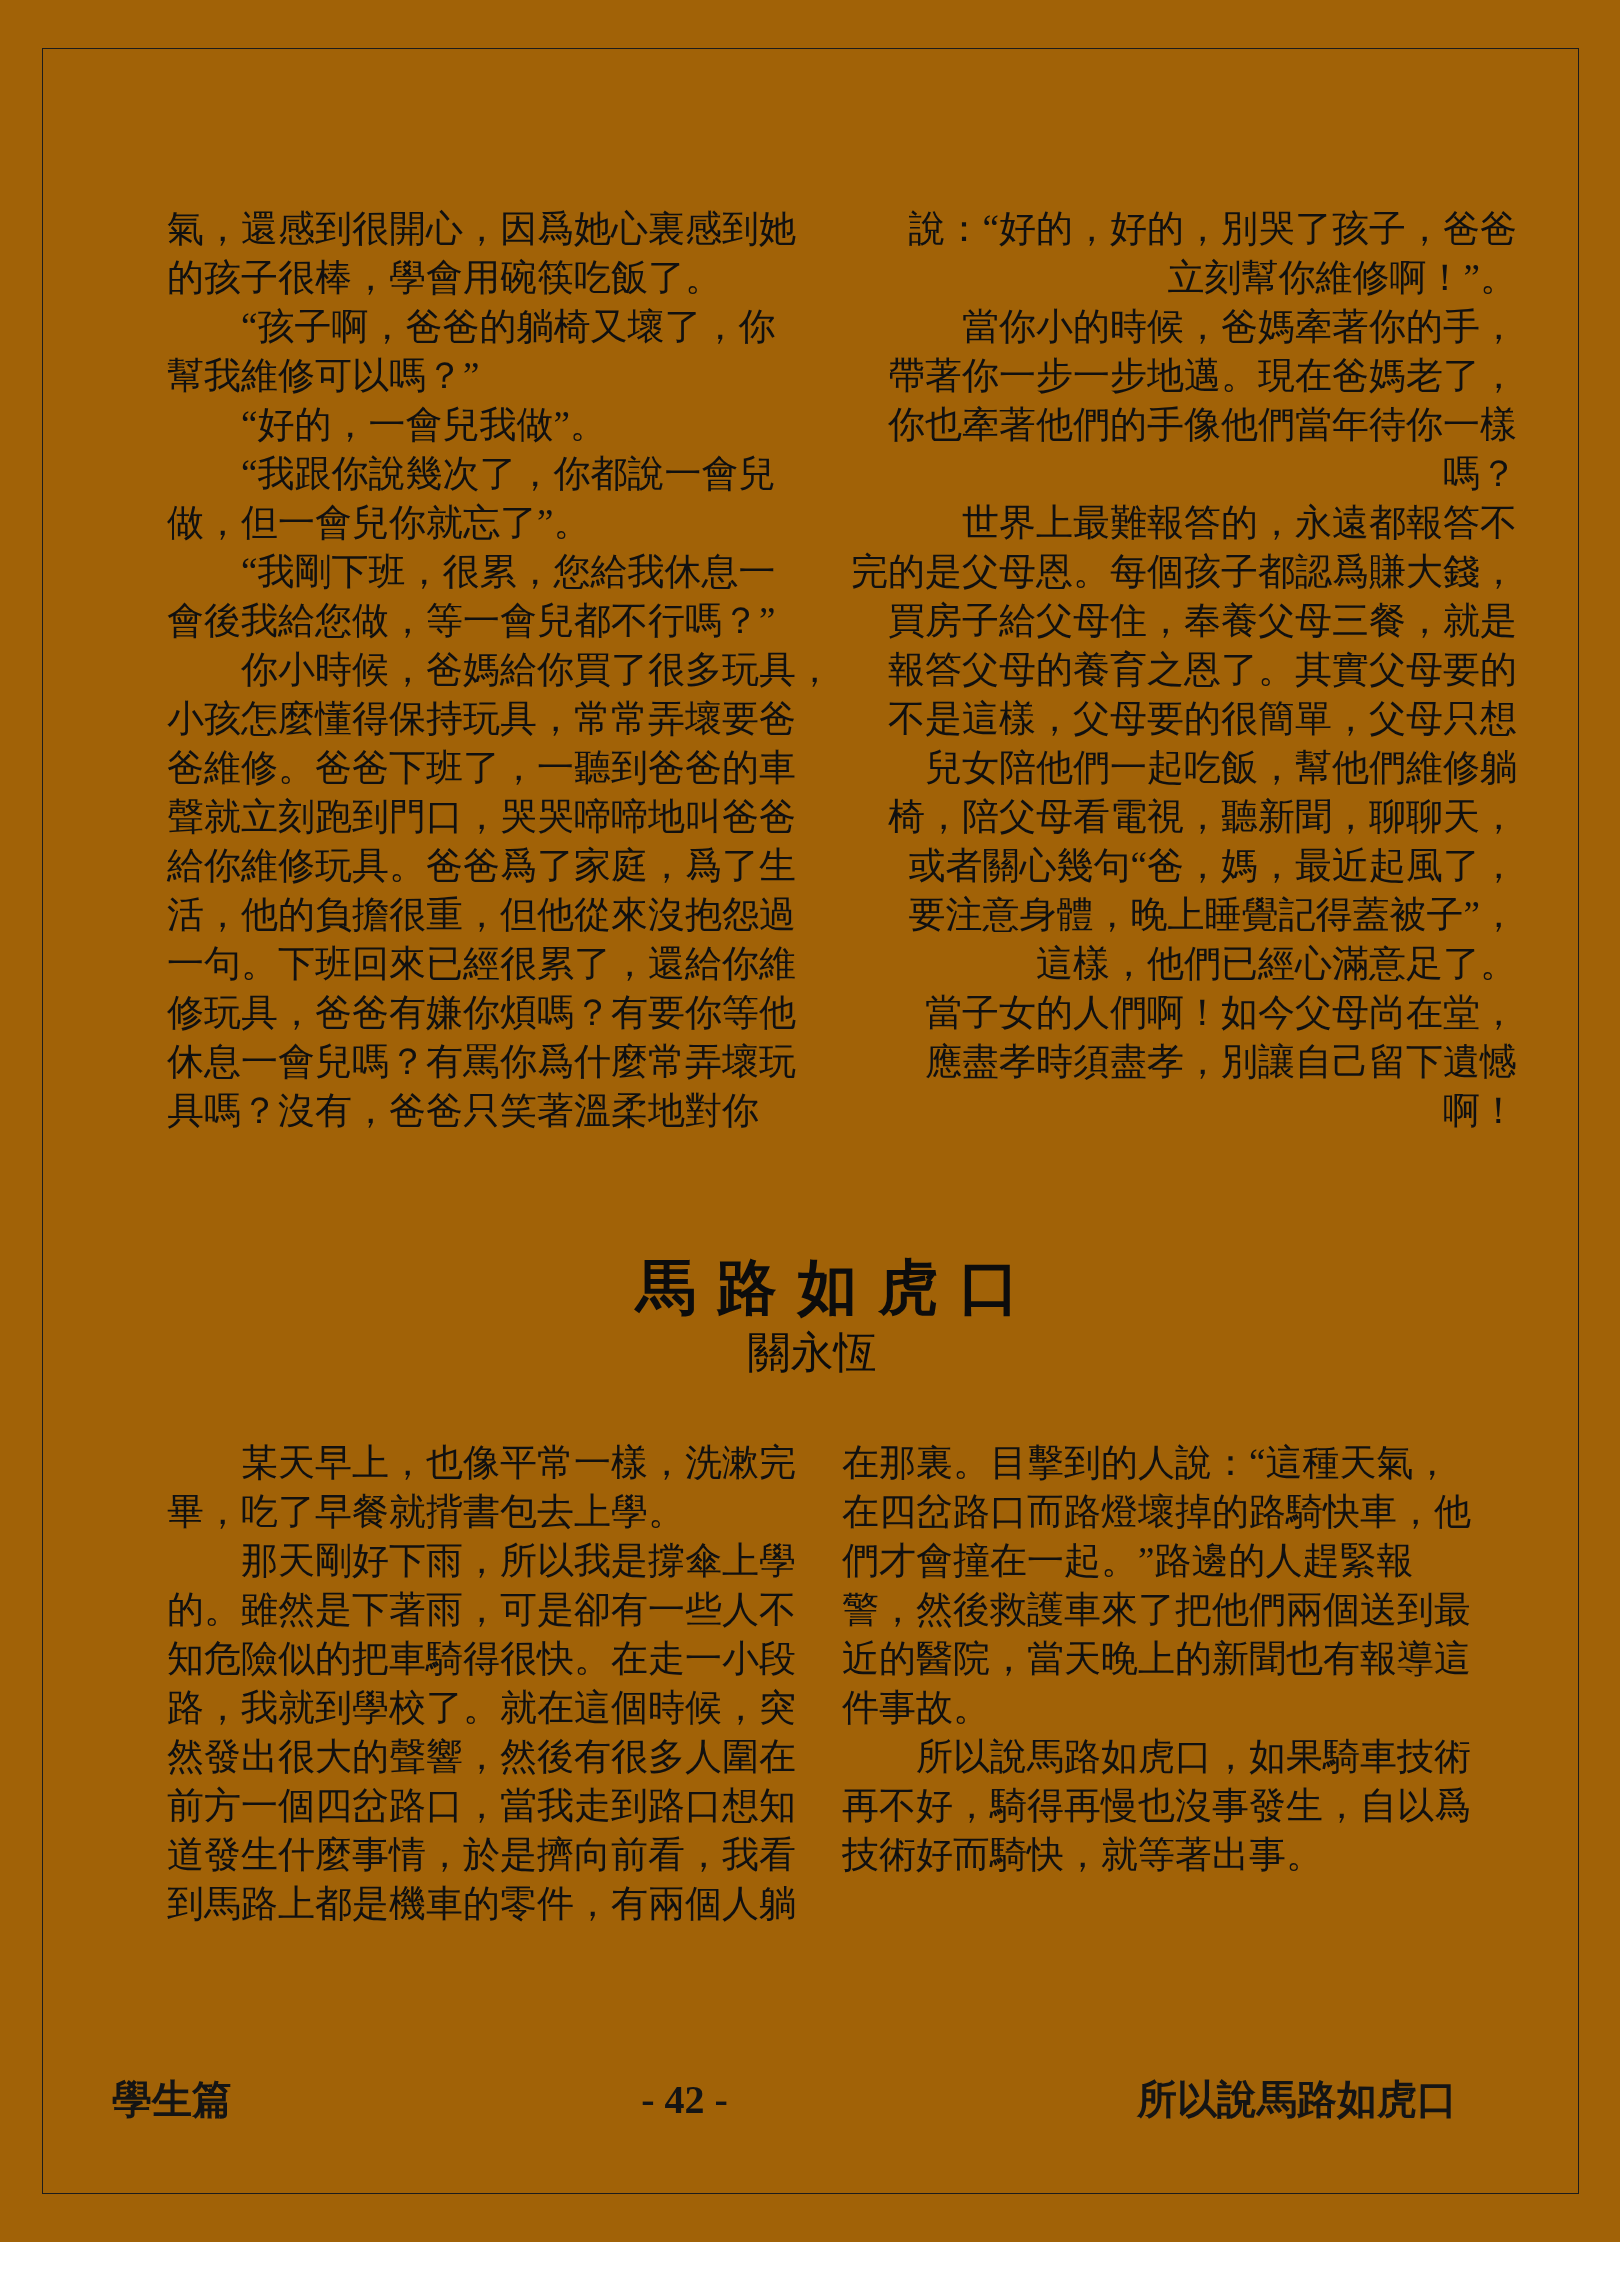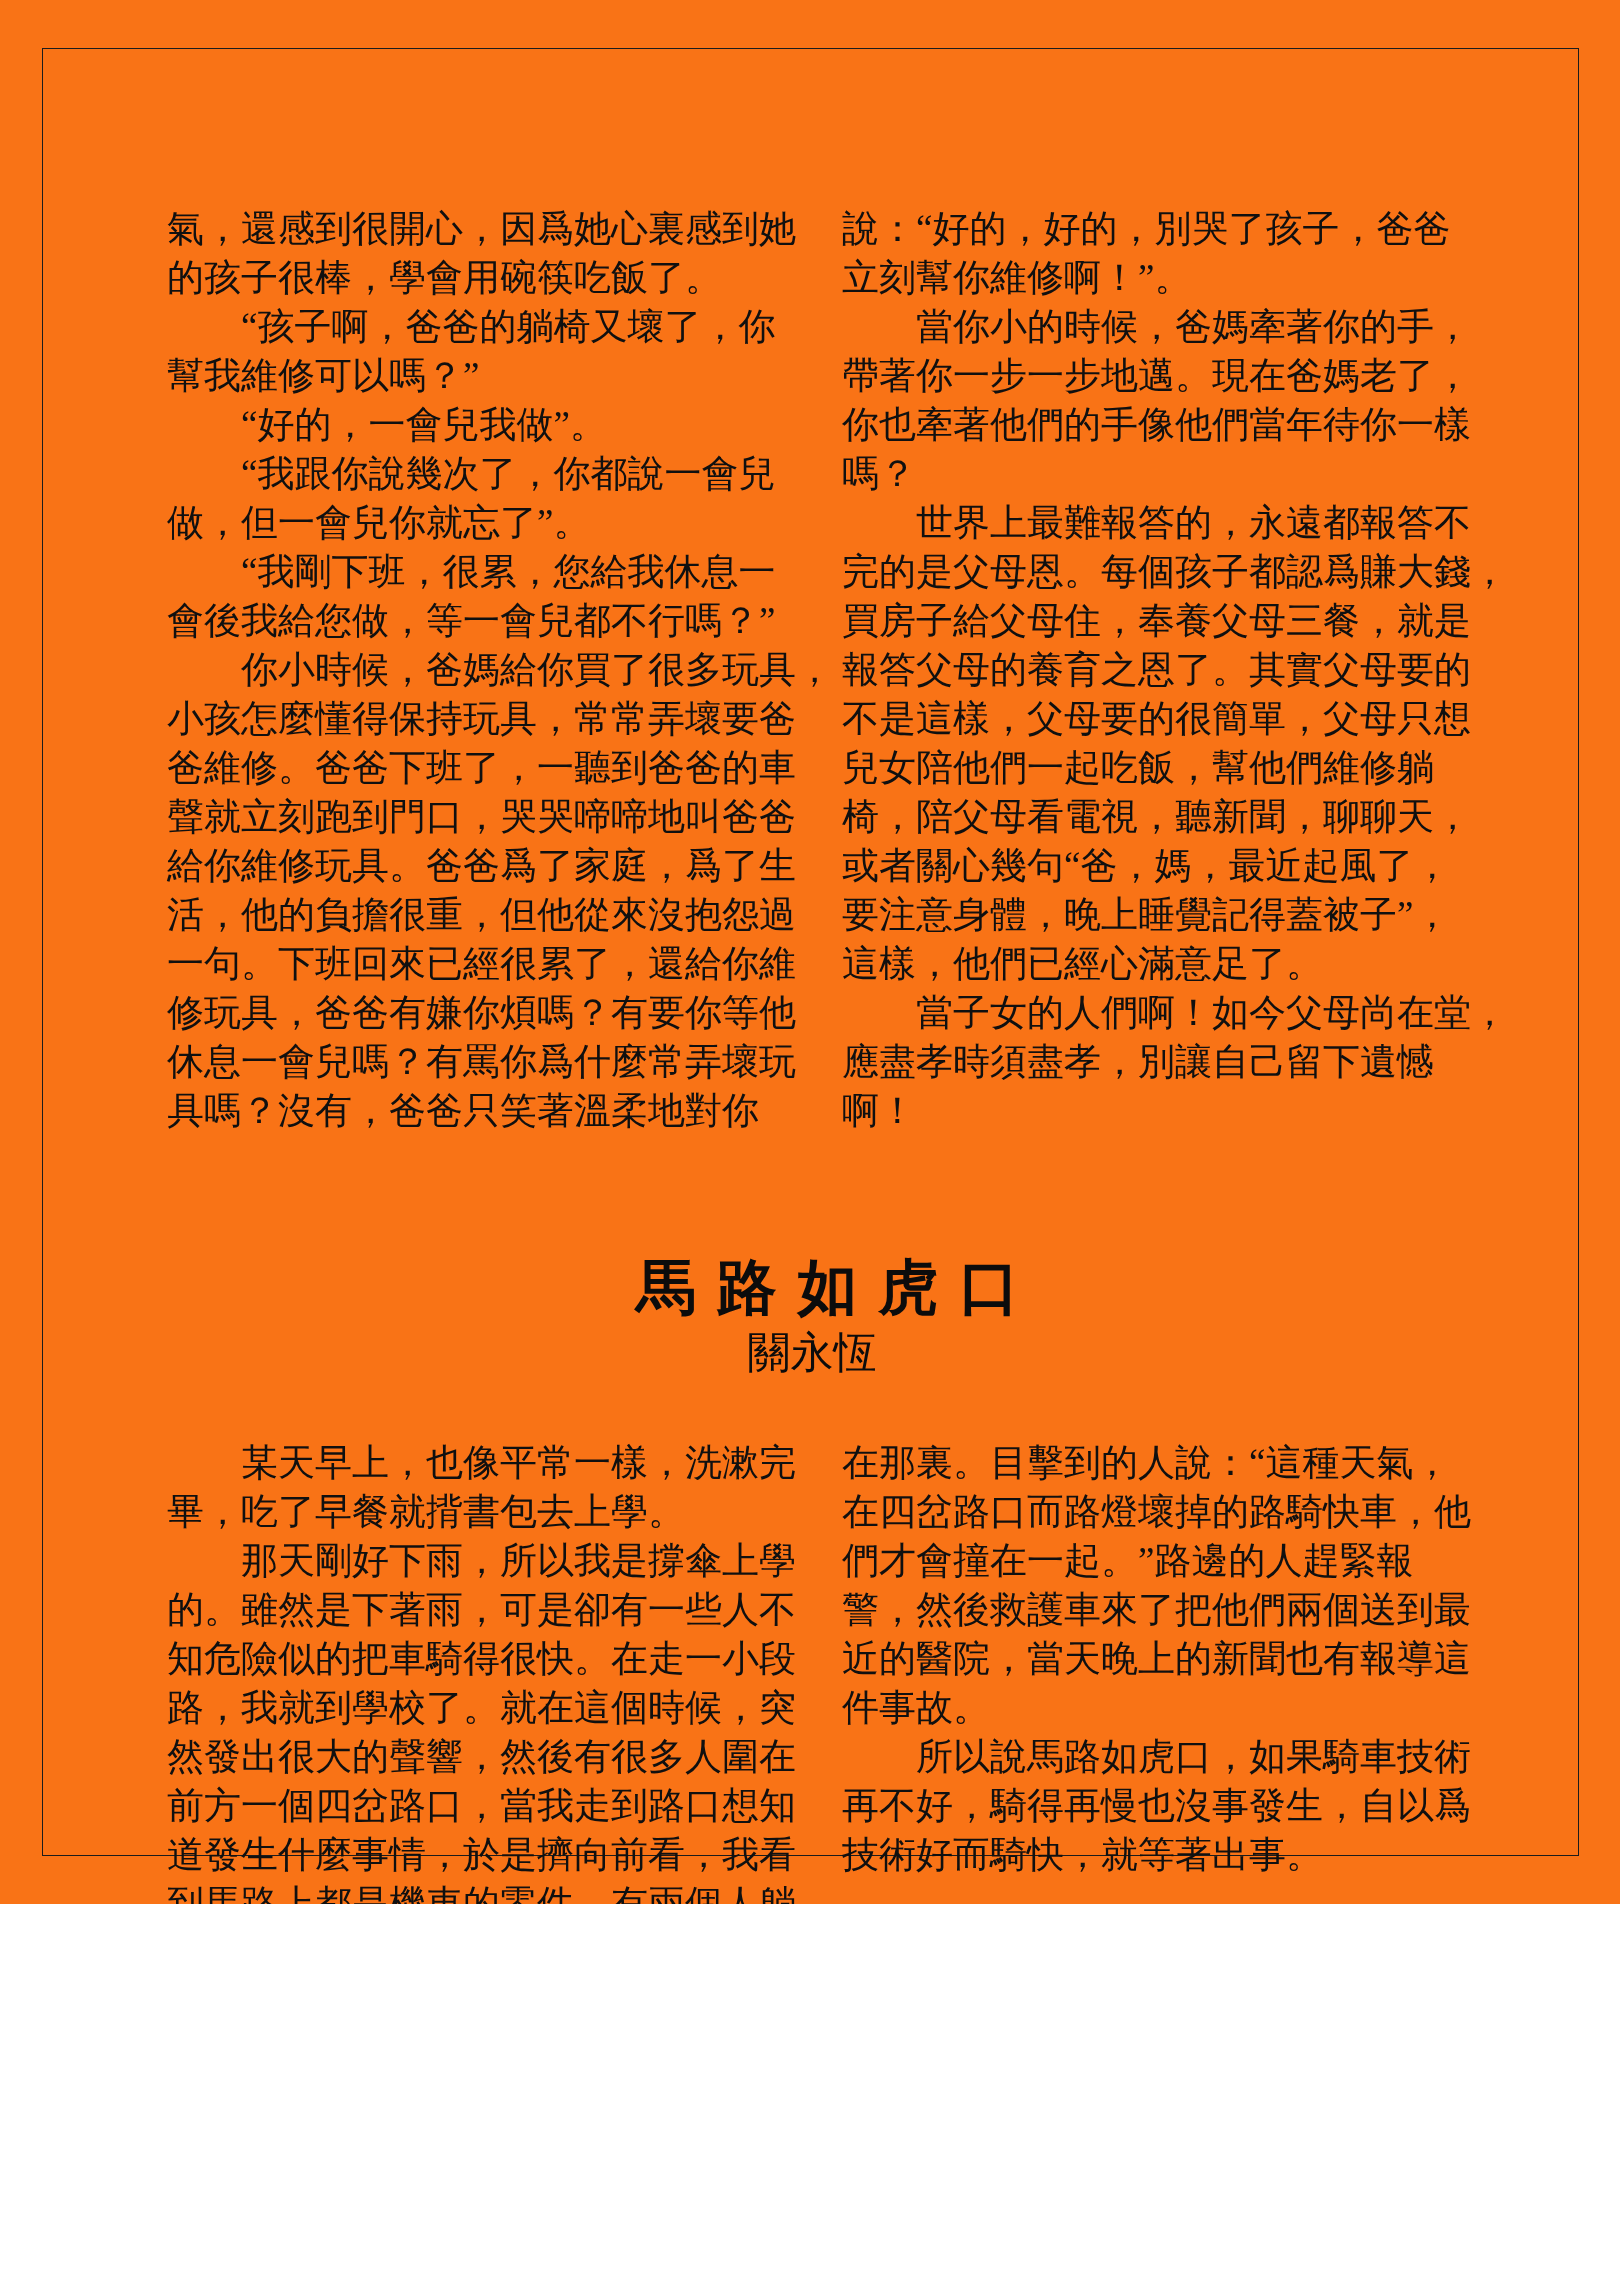--- a/index.html
+++ b/index.html
@@ -3,22 +3,22 @@
 <meta charset="utf-8">
 <style>
   html, body {
     margin: 0;
     padding: 0;
     background: #ffffff;
   }
   .page {
     position: relative;
     width: 1621px;
-    height: 1904px;
-    background: #f97316;
+    height: 2242px;
+    background: #a16207;
     color: #111111;
     font-family: "Liberation Serif", "DejaVu Serif", serif;
     overflow: hidden;
   }
   .frame {
     position: absolute;
     left: 42px;
     top: 48px;
     right: 42px;
     bottom: 48px;
@@ -26,21 +26,21 @@
   }
   .col {
     position: absolute;
     white-space: pre-line;
     font-size: 37px;
     line-height: 49px;
     letter-spacing: 0px;
     color: #101010;
   }
   .art1-left  { left: 167px; top: 204px; width: 671px; }
-  .art1-right { left: 842px; top: 204px; width: 675px; }
+  .art1-right { left: 842px; top: 204px; width: 675px; text-align: right; }
   .art2-left  { left: 167px; top: 1438px; width: 671px; }
   .art2-right { left: 842px; top: 1438px; width: 675px; }
   .title {
     position: absolute;
     left: 167px;
     top: 1231px;
     width: 1290px;
     margin: 17px;
     text-align: center;
     font-size: 60px;

